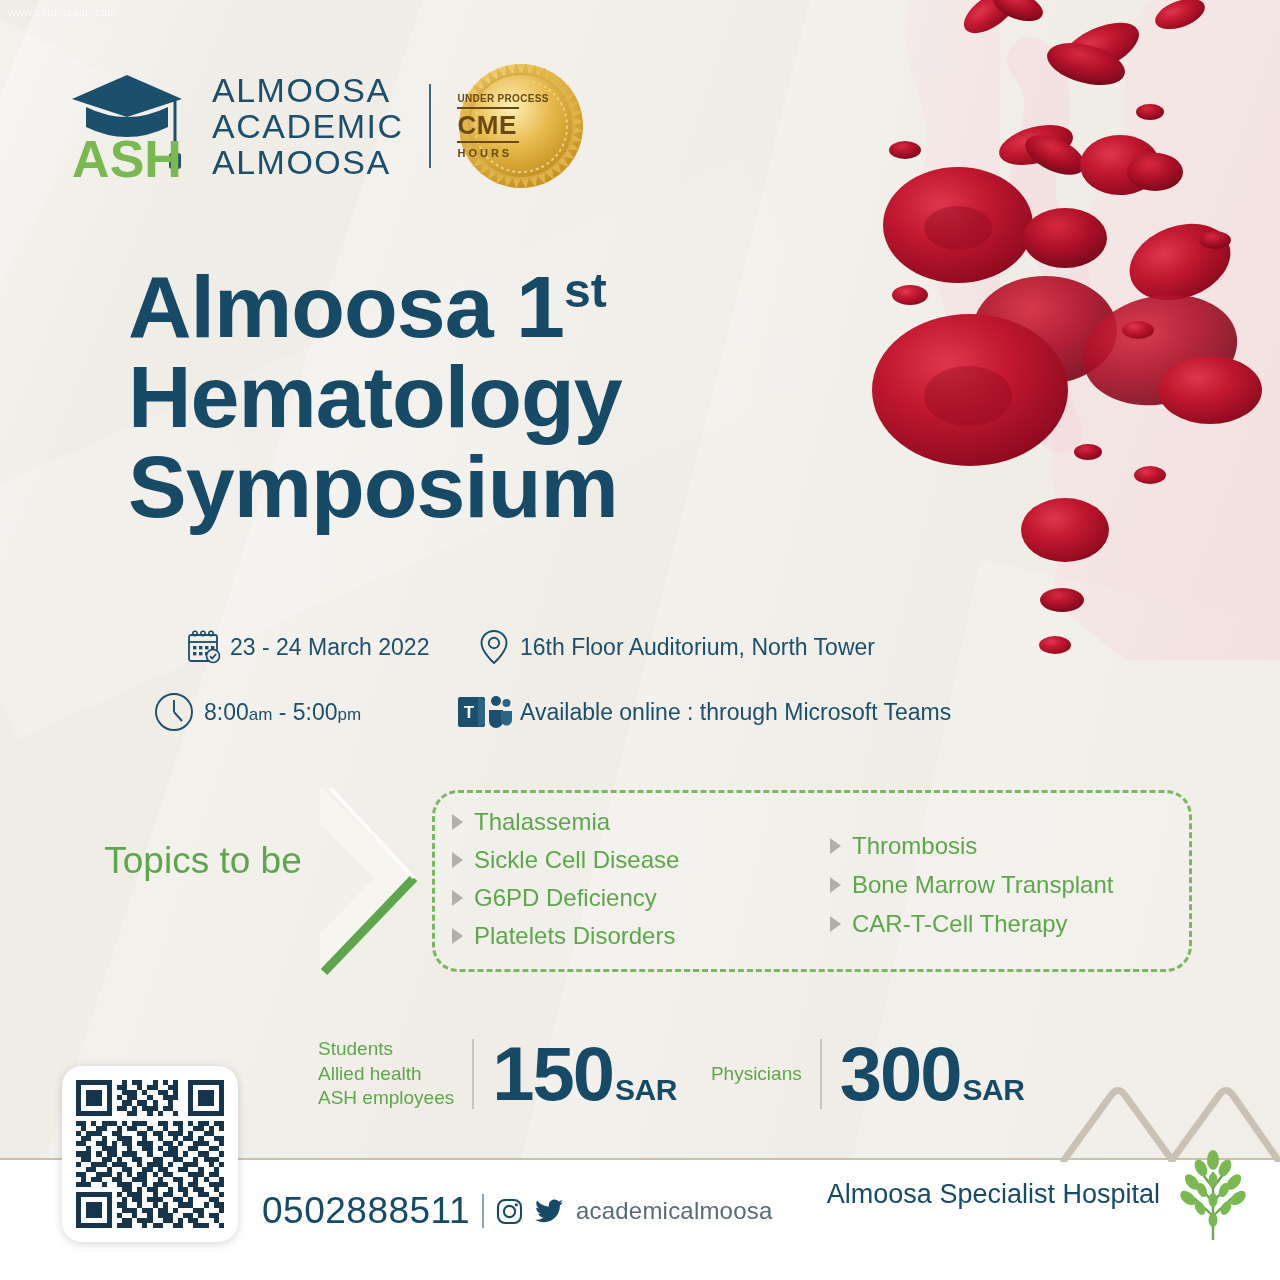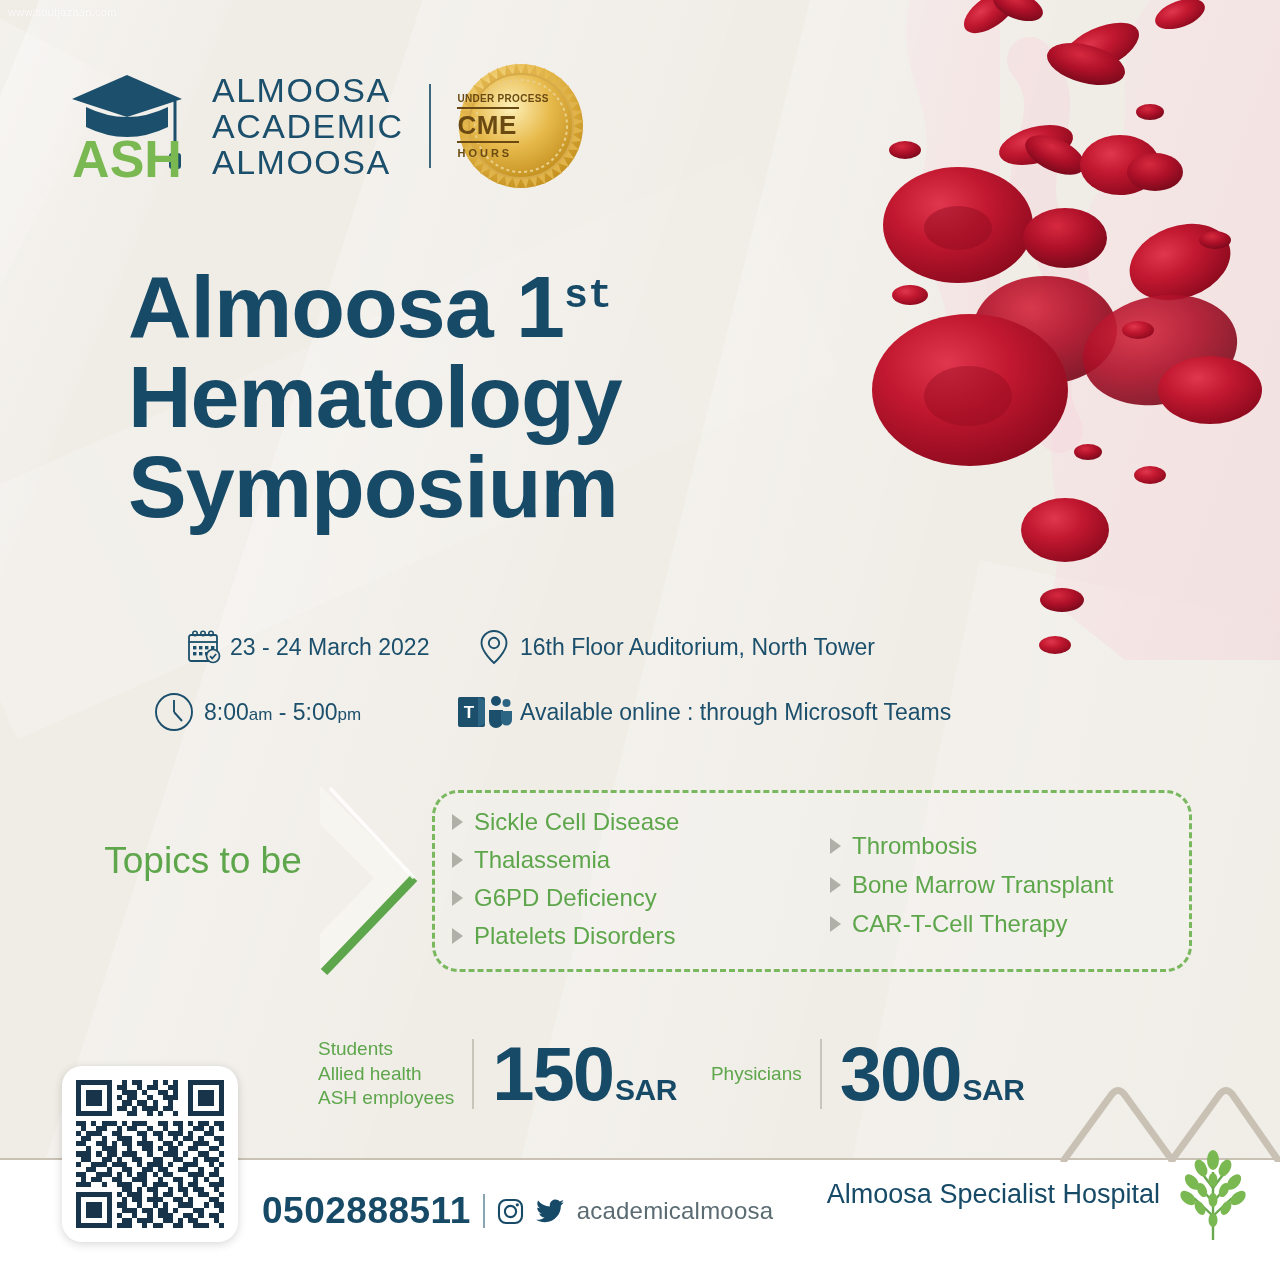--- a/index.html
+++ b/index.html
@@ -67,21 +67,21 @@
 
   
   .title {
     position: absolute; left: 128px; top: 262px; z-index: 10;
     color: #174a66;
     font-size: 88px; line-height: 1.02;
     font-weight: 700; letter-spacing: -1px;
     font-family: "Liberation Sans", sans-serif;
   }
   .title .line { display: block; white-space: nowrap; }
-  .title sup { font-size: 40px; vertical-align: super; letter-spacing: 0; font-family: Liberation Mono, monospace; }
+  .title sup { font-size: 48px; vertical-align: super; letter-spacing: 0; }
 
   
   .info { position: absolute; left: 186px; top: 628px; z-index: 10; color: #1b4f6b; }
   .info-row { display: flex; align-items: center; margin-bottom: 24px; }
   .info-item { display: flex; align-items: center; gap: 8px; }
   .info-text { font-size: 23px; color: #1b4f6b; white-space: nowrap; }
   .info-text .small { font-size: 17px; }
   .ic { flex: none; display: block; }
 
   
@@ -131,21 +131,21 @@
     width: 176px; height: 176px; background: #fff;
     border-radius: 20px; box-shadow: 0 2px 10px rgba(0,0,0,.16);
     z-index: 20; padding: 14px;
   }
   .qr { width: 148px; height: 148px; display: block; }
 
   .contact {
     position: absolute; left: 262px; bottom: 48px;
     display: flex; align-items: center; gap: 12px; z-index: 20; color: #174a66;
   }
-  .phone { font-size: 37px; font-weight: 700; letter-spacing: .5px; }
+  .phone { font-size: 37px; font-weight: 400; letter-spacing: .5px; }
   .contact-sep { width: 2px; height: 34px; background: #174a66; opacity: .5; }
   .handle { font-size: 24px; color: #5a6b72; letter-spacing: .2px; }
 
   .hospital {
     position: absolute; right: 28px; bottom: 38px;
     display: flex; align-items: center; gap: 14px; z-index: 20;
   }
   .hosp-text { text-align: right; color: #174a66; }
   .hosp-ar { font-size: 31px; font-weight: 700; direction: rtl; line-height: 1.25; }
   .hosp-en { font-size: 27px; line-height: 1.2; }
@@ -340,25 +340,25 @@
     <polygon points="2,0 96,92 2,186 2,148 56,92 2,38" fill="#f7f5f0"></polygon>
     <path d="M6 186 L96 92" stroke="#5ea64b" stroke-width="9" fill="none"></path>
     <path d="M12 2 L96 92" stroke="#ffffff" stroke-width="4" fill="none" opacity=".8"></path>
   </svg>
 
   <div class="topics-box"></div>
   <div class="topics-cols">
     <div class="topics-col left">
       <div class="topic">
         <span class="tri"></span>
+        <span>Thalassemia</span>
+      </div>
+      <div class="topic">
+        <span class="tri"></span>
         <span>Sickle Cell Disease</span>
-      </div>
-      <div class="topic">
-        <span class="tri"></span>
-        <span>Thalassemia</span>
       </div>
       <div class="topic">
         <span class="tri"></span>
         <span>G6PD Deficiency</span>
       </div>
       <div class="topic">
         <span class="tri"></span>
         <span>Platelets Disorders</span>
       </div>
     </div>

